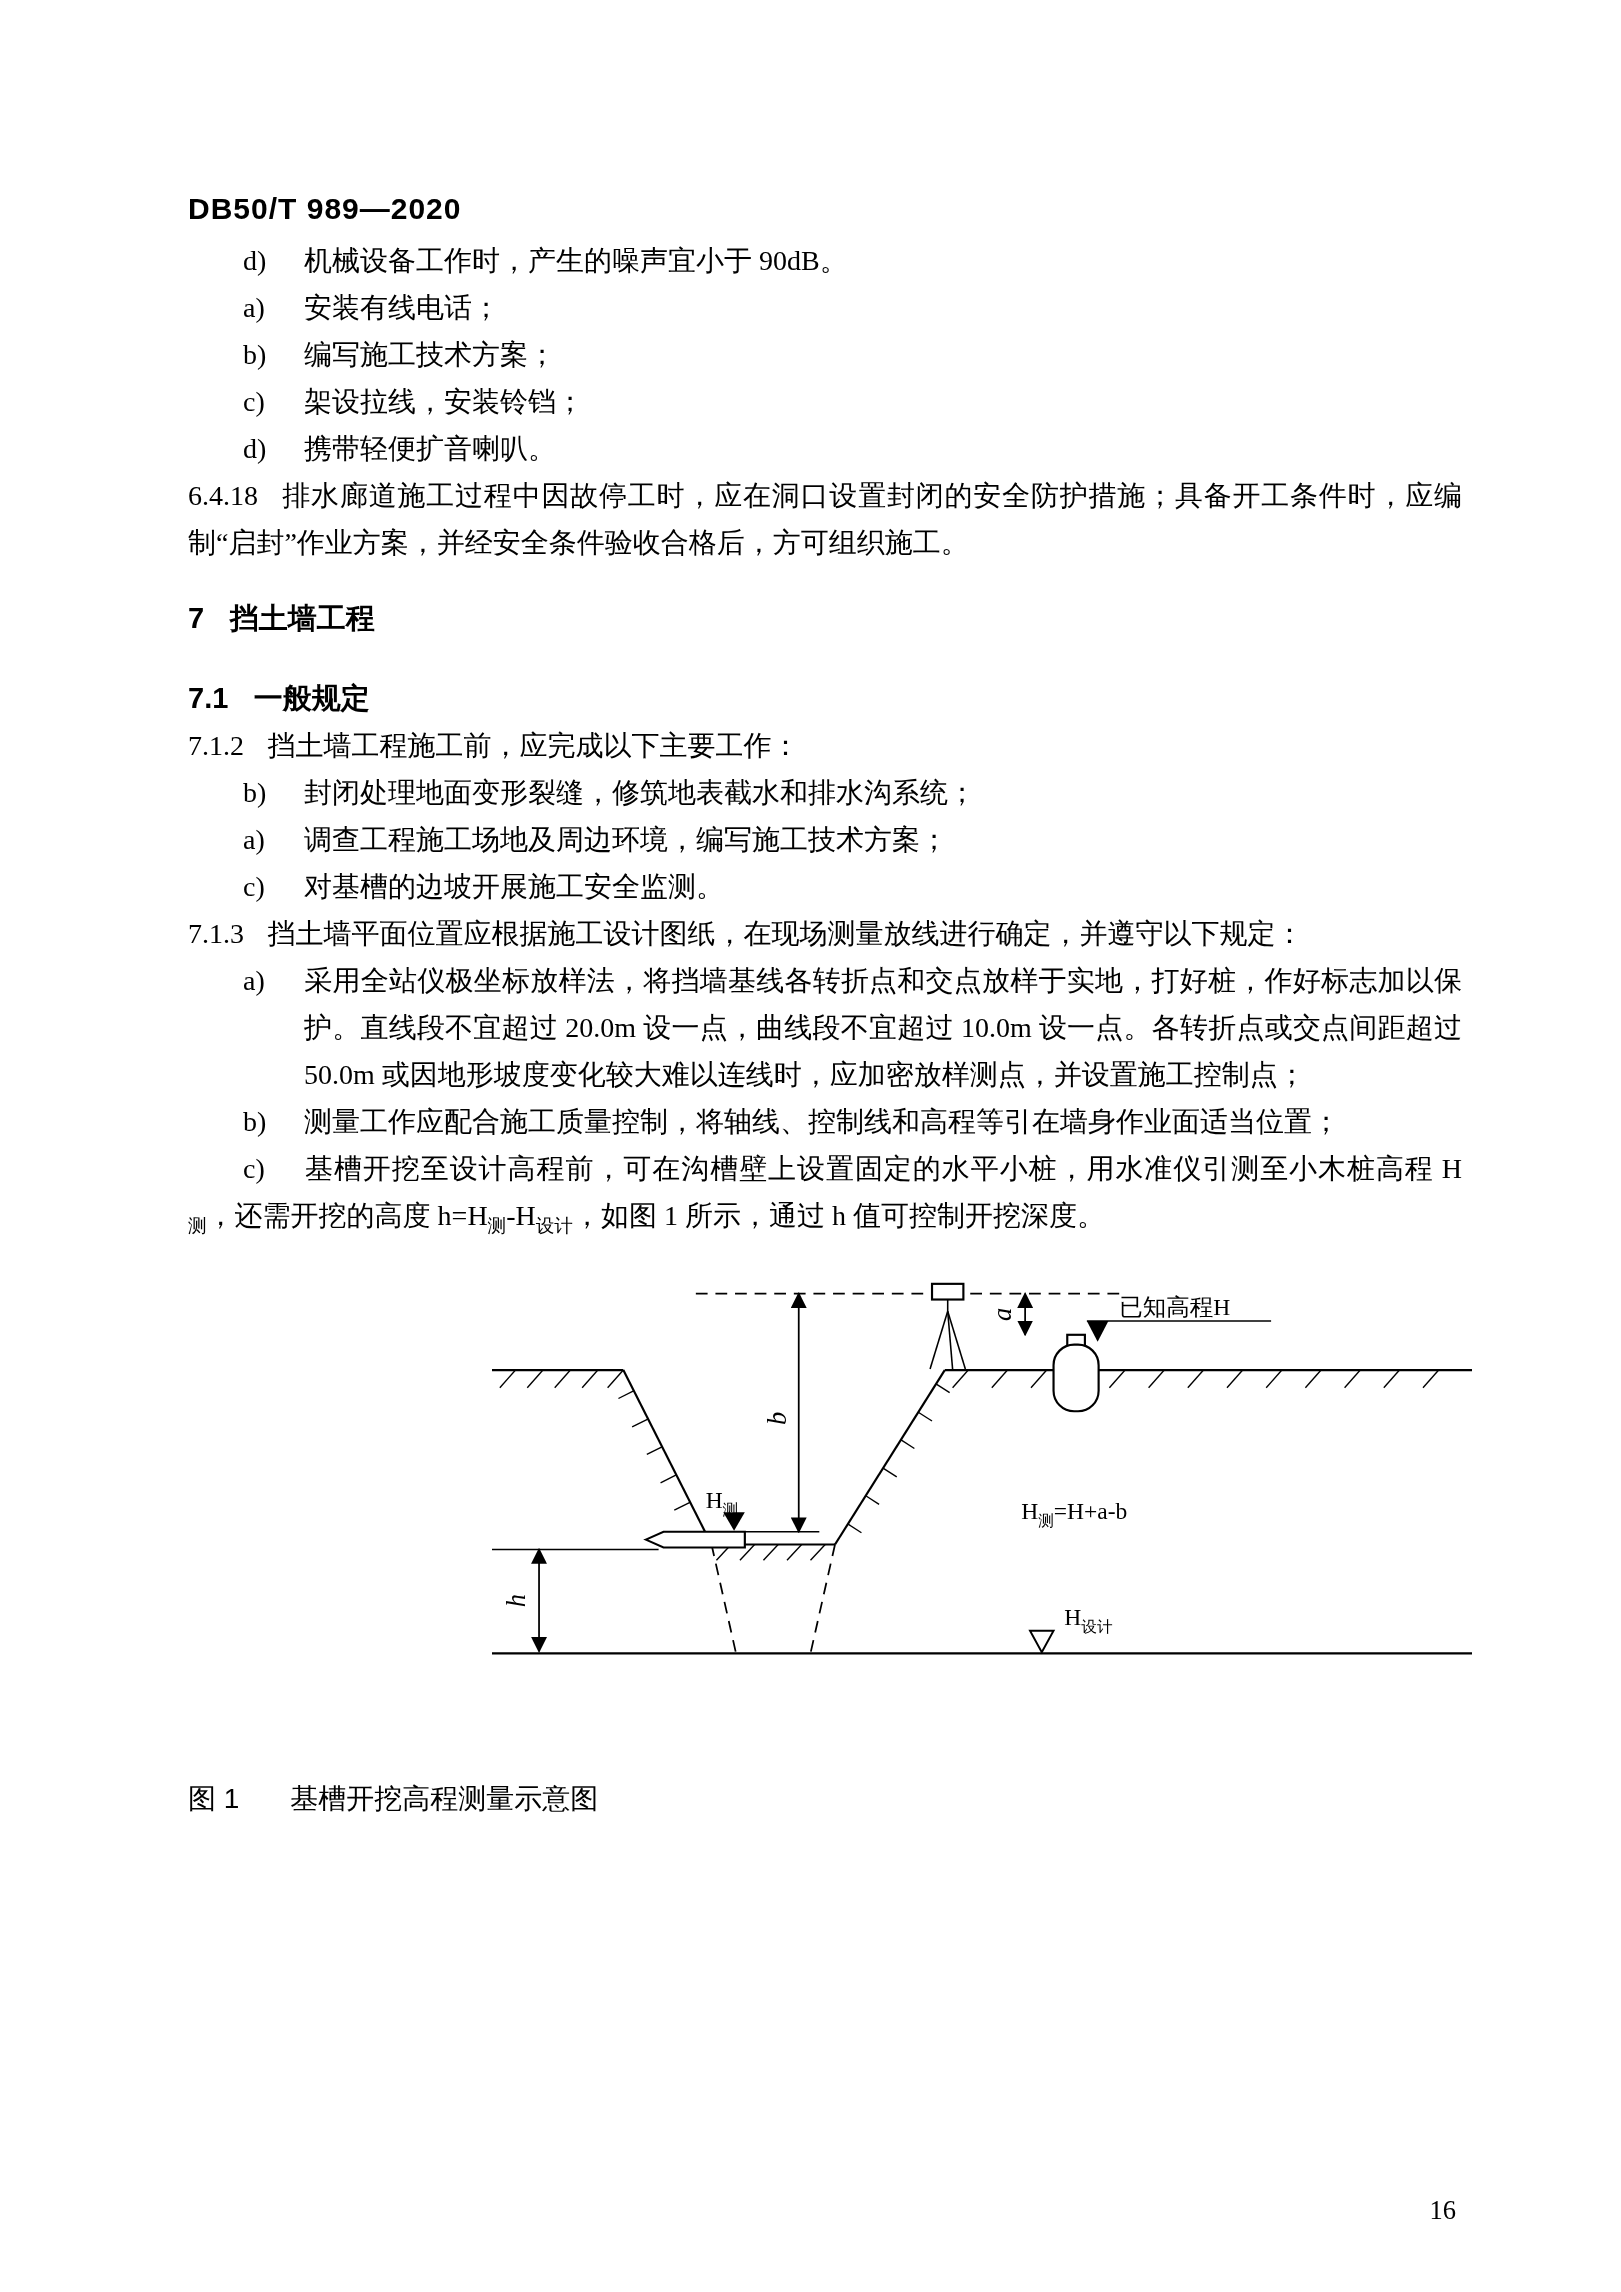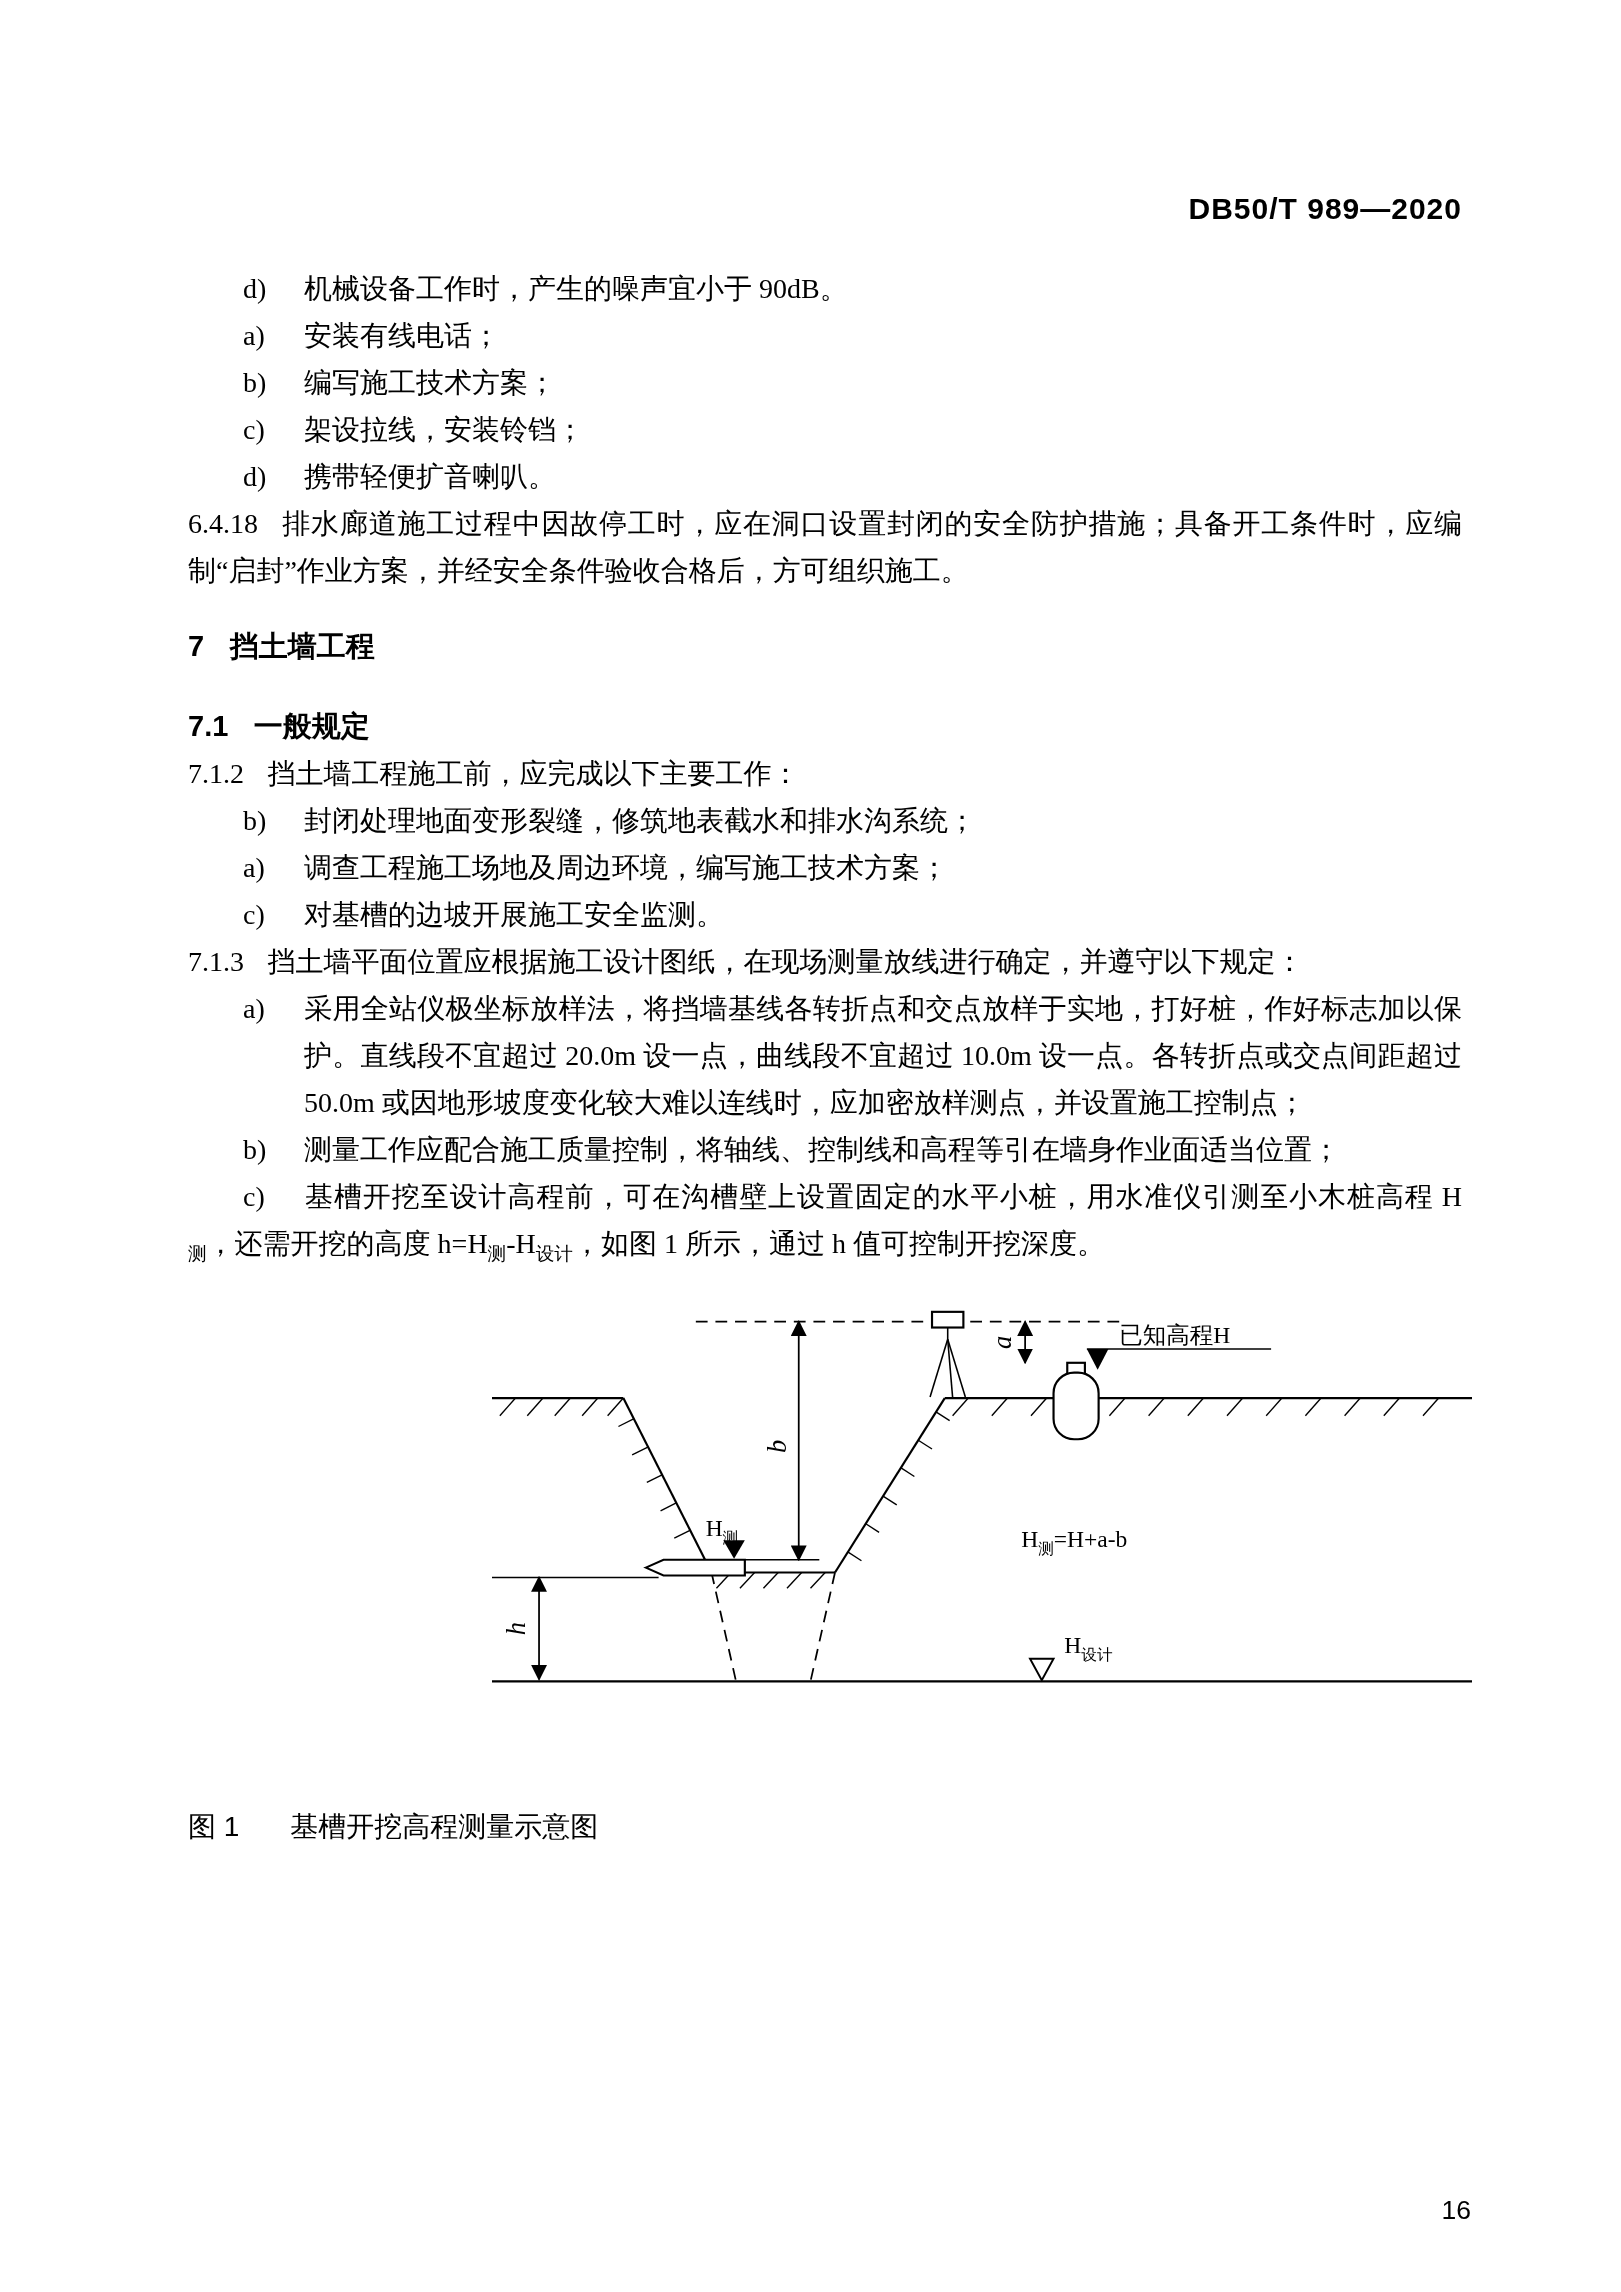--- a/index.html
+++ b/index.html
@@ -7,25 +7,25 @@
   .page {
     position:relative;
     width:1621px; height:2293px;
     background:#ffffff; color:#000;
     font-family:"Liberation Serif", serif;
     font-size:28px; line-height:47px;
     padding:192px 159px 0 188px;
     overflow:hidden;
   }
   .doc-header {
-    text-align:right;
+    text-align:left;
     font-family:"Liberation Sans", sans-serif;
     font-weight:bold; font-size:30px; line-height:33px;
     letter-spacing:1px;
-    margin-bottom:40px;
+    margin-bottom:12px;
   }
   .para { text-align:justify; }
   .clause-num { margin-right:23.5px; }
   .li { padding-left:116px; text-align:justify; }
   .li-label { display:inline-block; width:61px; margin-left:-61px; }
   .h-sec {
     font-family:"Liberation Sans", sans-serif;
     font-weight:bold; font-size:29px; line-height:47px;
     margin-top:29px;
   }
@@ -35,23 +35,23 @@
   .c-label { display:inline-block; width:61px; margin-left:55px; }
   .subtext { font-size:18.6px; vertical-align:-6.9px; }
   .figure { margin-top:27.4px; margin-left:304px; }
   .fig-caption {
     margin-top:107px; text-align:left;
     font-family:"Liberation Sans", sans-serif;
     font-weight:normal; font-size:28px; line-height:47px;
   }
   .cap-prefix { margin-right:51px; }
   .page-num {
-    position:absolute; top:2196px; right:150px;
+    position:absolute; top:2196px; right:165px;
     font-size:26.5px; line-height:29px;
-    font-family:Liberation Sans, sans-serif;
+    font-family:Liberation Serif, serif;
   }
   
   svg { display:block; }
   .ln  { stroke:#000; stroke-width:2.2; fill:none; }
   .thin{ stroke:#000; stroke-width:1.6; fill:none; }
   .hatch line { stroke:#000; stroke-width:1.4; }
   .dash { stroke:#000; stroke-width:1.8; fill:none; stroke-dasharray:12 8; }
   .dim  { stroke:#000; stroke-width:1.8; fill:none; }
   .fig-var { font-family:"Liberation Serif", serif; font-style:italic; font-size:27px; fill:#000; }
   .fig-lab { font-family:"Liberation Serif", serif; font-size:24px; fill:#000; }

